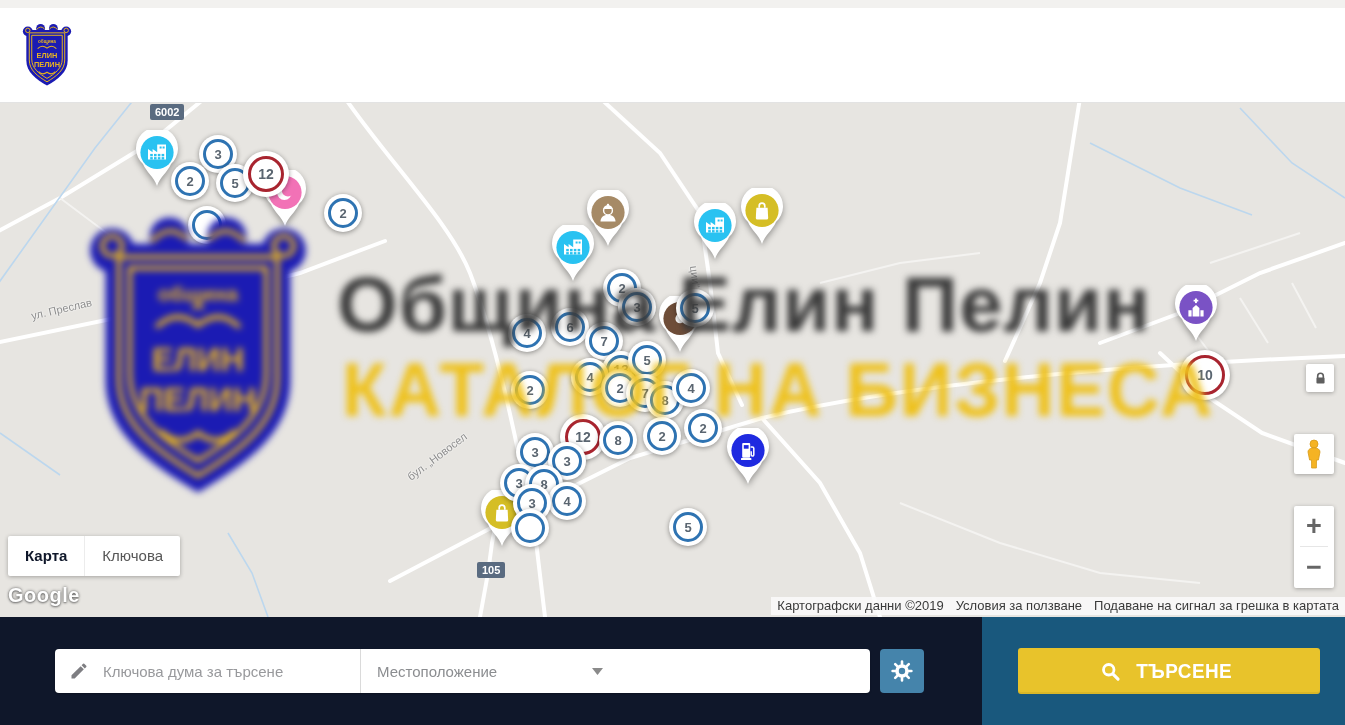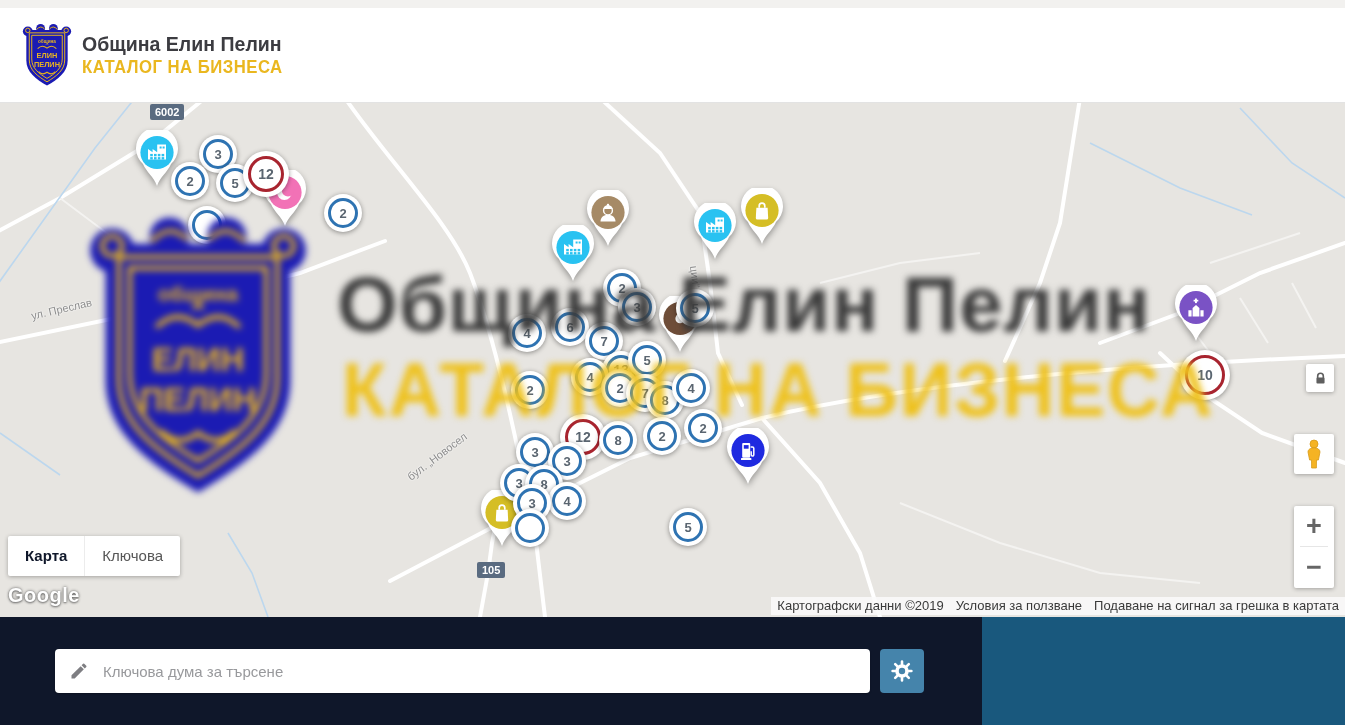--- a/index.html
+++ b/index.html
@@ -82,24 +82,20 @@
     <text x="50" y="40" font-size="9.5" fill="#e6b41e" text-anchor="middle" font-weight="bold" font-family="Liberation Sans, sans-serif">община</text>
     <text x="50" y="72" font-size="15" fill="#e9b520" text-anchor="middle" font-weight="bold" font-family="Liberation Sans, sans-serif">ЕЛИН</text>
     <text x="50" y="90" font-size="15" fill="#e9b520" text-anchor="middle" font-weight="bold" font-family="Liberation Sans, sans-serif">ПЕЛИН</text>
   </symbol>
 </svg>
 
 <div class="header">
   <svg class="logo-svg">
       <use href="#shield"></use>
     </svg>
-  <div class="brand">
-    <span class="org">Община Елин Пелин</span>
-    <span class="cat">КАТАЛОГ НА БИЗНЕСА</span>
-  </div>
 </div>
 
 <div class="map">
 
   <svg class="roads">
     <g stroke="#ffffff" stroke-width="4" fill="none" stroke-linecap="round">
       <path d="M205 -5 L150 40 L60 95 L-5 130"></path>
       <path d="M345 -5 C390 60 450 120 470 170 C495 235 515 330 535 430 C540 470 543 495 545 514"></path>
       <path d="M390 478 L510 415 L630 355 L762 315 C900 282 1100 263 1345 253"></path>
       <path d="M600 -5 L660 50 L700 110 L710 180 L718 250 L742 302"></path>
@@ -401,24 +397,37 @@
 <div class="bar">
   <div class="bar-right"></div>
 
   <div class="form">
     <div class="seg seg1">
       <svg width="20" height="20" viewBox="0 0 24 24" fill="#7e7e82">
         <path d="M3 17.2 V21 h3.8 L17.8 10 14 6.2 z M20.7 7.1 a1 1 0 0 0 0 -1.4 L18.3 3.3 a1 1 0 0 0 -1.4 0 L15.1 5.1 18.9 8.9 z"></path>
       </svg>
       <input type="text" placeholder="Ключова дума за търсене" style="">
     </div>
+    <div class="seg seg3">
+      <span class="ph">Местоположение</span>
+      <svg class="caret" width="11" height="7" viewBox="0 0 11 7">
+          <path d="M0 0 h11 L5.5 7 z" fill="#8a8a8a"></path>
+        </svg>
+    </div>
   </div>
 
   <button class="gear">
     <svg width="24" height="24" viewBox="0 0 24 24">
       <circle cx="12" cy="12" r="5" fill="none" stroke="#fff" stroke-width="3.6"></circle>
       <g stroke="#fff" stroke-width="2.6" stroke-linecap="round">
         <path d="M12 2.6 V5.4 M12 18.6 v2.8 M2.6 12 H5.4 M18.6 12 h2.8 M5.2 5.2 7.2 7.2 M16.8 16.8 18.8 18.8 M18.8 5.2 16.8 7.2 M7.2 16.8 5.2 18.8"></path>
       </g>
     </svg>
   </button>
 
+  <button class="search-btn">
+    <svg width="21" height="21" viewBox="0 0 24 24">
+      <circle cx="10" cy="10" r="6" fill="none" stroke="#fff" stroke-width="3.2"></circle>
+      <path d="M14.6 14.6 L20.6 20.6" stroke="#fff" stroke-width="3.6" stroke-linecap="round"></path>
+    </svg>
+    <span>ТЪРСЕНЕ</span>
+  </button>
 </div>
 
 </body></html>

